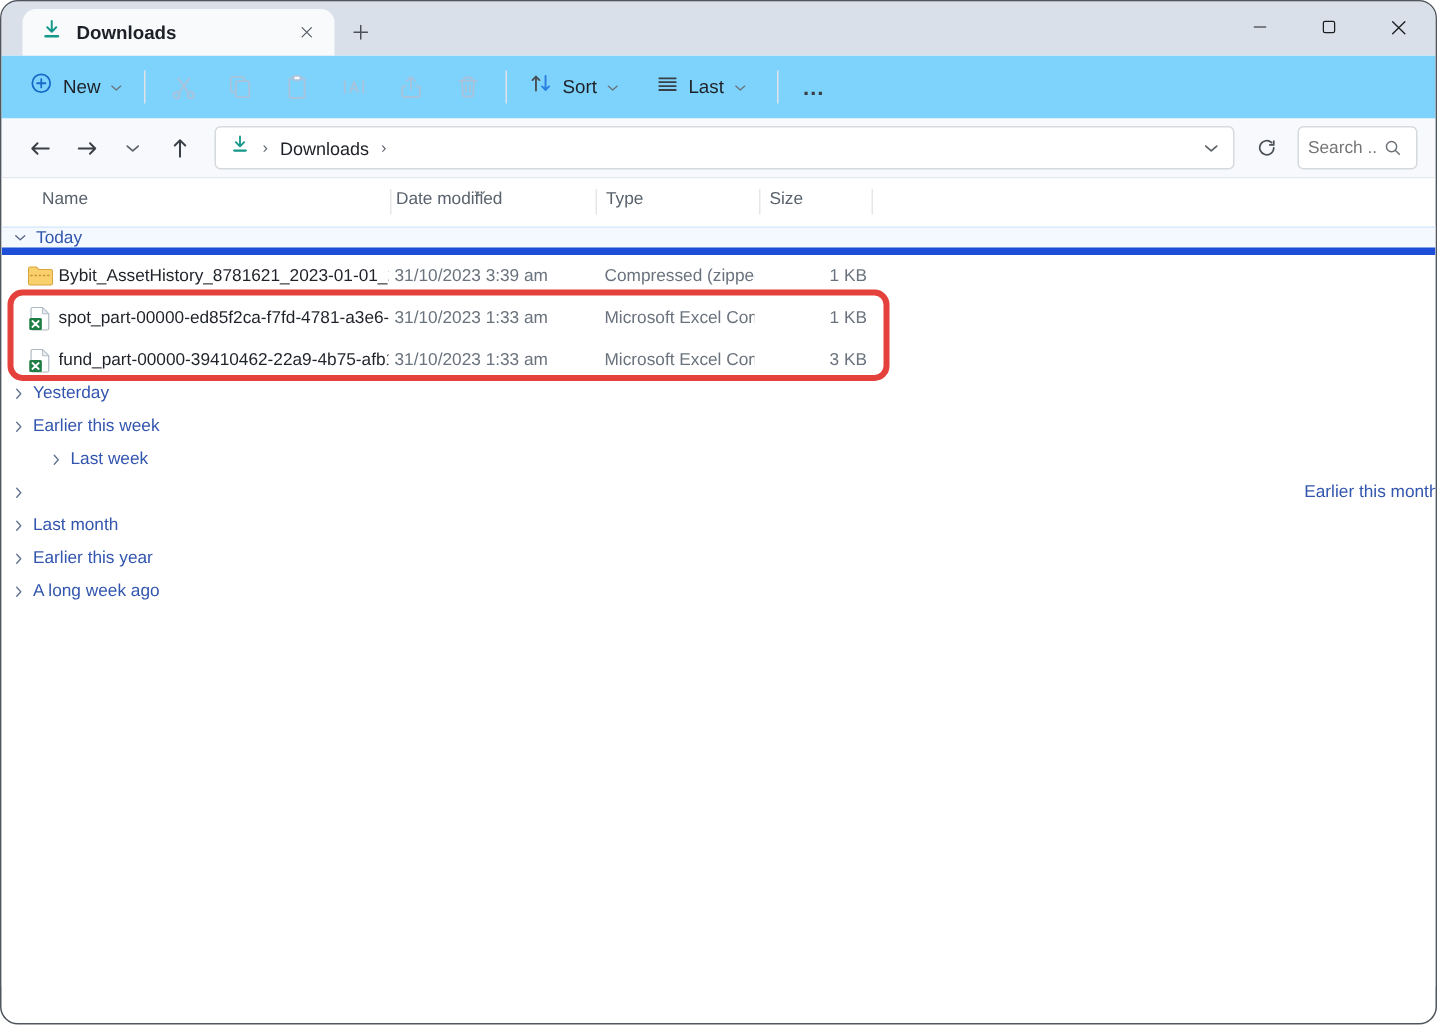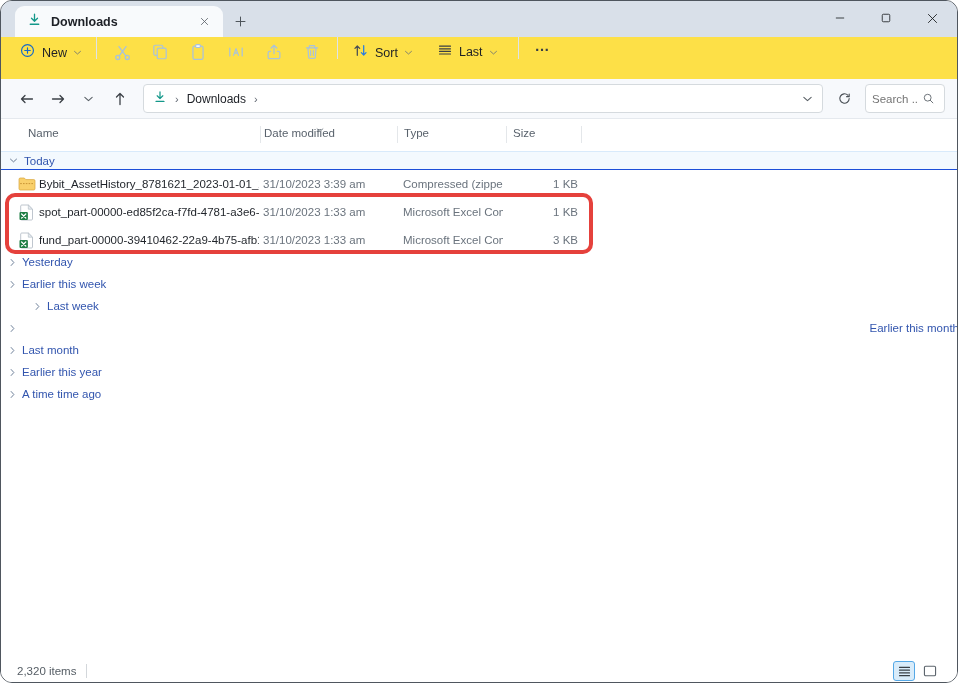--- a/index.html
+++ b/index.html
@@ -9,21 +9,21 @@
   
   .tabstrip { position:relative; height:36px; background:#d9e0e9; }
   .tab { position:absolute; left:14px; bottom:0; width:208px; height:31px; background:#f8fafc; border-radius:9px 9px 0 0; display:flex; align-items:center; padding:0 8px 0 12px; gap:9px; }
   .tab-title { flex:1; font-size:12.5px; font-weight:700; color:#1d2026; white-space:nowrap; overflow:hidden; }
   .tab-close { width:22px; height:22px; display:flex; align-items:center; justify-content:center; border-radius:4px; }
   .newtab { position:absolute; left:226px; bottom:4px; width:26px; height:24px; display:flex; align-items:center; justify-content:center; color:#4b5157; font-size:15px; }
   .win-controls { position:absolute; right:2px; top:0; height:34px; display:flex; }
   .win-btn { width:46px; height:34px; display:flex; align-items:center; justify-content:center; }
 
   
-  .cmdbar { height:42px; background:#fde047; display:flex; align-items:flex-start; padding:0 10px; }
+  .cmdbar { height:42px; background:#7dd3fc; display:flex; align-items:center; padding:0 10px; }
   .cmd-btn { display:flex; align-items:center; gap:6px; padding:5px 8px; border-radius:4px; }
   .cmd-label { font-size:12.5px; color:#1d2026; }
   .icon-btn { width:38px; height:30px; display:flex; align-items:center; justify-content:center; }
   .vsep { width:1px; height:22px; background:#dfe3e8; margin:0 6px; }
   .more { font-size:15px; font-weight:700; color:#3a3f45; letter-spacing:1px; padding:0 10px; }
 
   
   .addrrow { height:40px; background:#f7f9fc; display:flex; align-items:center; padding:0 12px; gap:4px; border-bottom:1px solid #e5e9ee; }
   .nav-btn { width:27px; height:27px; display:flex; align-items:center; justify-content:center; border-radius:4px; }
   .addr-field { flex:1; height:29px; margin-left:6px; background:#fff; border:1px solid #d5dade; border-radius:4px; display:flex; align-items:center; padding:0 9px; gap:7px; }
@@ -34,21 +34,21 @@
   .search-box { width:80px; height:29px; background:#fff; border:1px solid #d5dade; border-radius:4px; display:flex; align-items:center; padding:0 6px; gap:4px; }
   .search-box input { border:none; outline:none; width:46px; font-size:11.5px; color:#7b838b; background:transparent; font-family:inherit; }
 
   
   .main { position:relative; height:539px; background:#fff; overflow:hidden; }
   .hdr-label { position:absolute; top:8px; font-size:11.5px; color:#59626c; }
   .hdr-sep { position:absolute; top:7px; width:1px; height:17px; background:#e4e7ea; }
   .sort-ind { position:absolute; top:1px; left:314px; }
 
   .group-hdr { position:absolute; left:0; width:958px; display:flex; align-items:center; gap:6px; padding-left:8px; }
-  .group-hdr.expanded { background:#f3f9fe; border-top:1px solid #d8eafb; border-bottom:1px solid #1d4ed8; }
+  .group-hdr.expanded { background:#f3f9fe; border-top:1px solid #d8eafb; border-bottom:5px solid #1d4ed8; }
   .group-label { font-size:11.5px; color:#3255ae; }
 
   .file-row { position:absolute; left:0; width:958px; height:27px; }
   .file-icon { position:absolute; left:17px; top:5px; }
   .cell-name { position:absolute; left:38px; top:7px; font-size:11.5px; color:#1f2329; white-space:nowrap; max-width:220px; overflow:hidden; }
   .cell-date { position:absolute; left:262px; top:7px; font-size:11.5px; color:#6a737d; white-space:nowrap; }
   .cell-type { position:absolute; left:402px; top:7px; font-size:11.5px; color:#6a737d; white-space:nowrap; max-width:100px; overflow:hidden; }
   .cell-size { position:absolute; left:505px; top:7px; width:72px; text-align:right; font-size:11.5px; color:#6a737d; }
 
   .highlight-box { position:absolute; left:4px; top:74px; width:588px; height:61px; border:4px solid #e5413c; border-radius:10px; pointer-events:none; z-index:5; }
@@ -346,35 +346,18 @@
     <div class="group-hdr" style="top:242px; height:22px;">
       <svg width="7" height="9" viewBox="0 0 8 12" fill="none">
           <path d="M2.2 2l3.6 4-3.6 4" stroke="#5f738f" stroke-width="1.2" stroke-linecap="round" stroke-linejoin="round"></path>
         </svg>
       <span class="group-label">Earlier this year</span>
     </div>
     <div class="group-hdr" style="top:264px; height:22px;">
       <svg width="7" height="9" viewBox="0 0 8 12" fill="none">
           <path d="M2.2 2l3.6 4-3.6 4" stroke="#5f738f" stroke-width="1.2" stroke-linecap="round" stroke-linejoin="round"></path>
         </svg>
-      <span class="group-label">A time time ago</span>
+      <span class="group-label">A long week ago</span>
     </div>
   </div>
 
-  <div class="statusbar">
-    <span class="status-count">2,320 items</span>
-    <span class="status-sep"></span>
-    <span class="status-spacer"></span>
-    <div class="view-toggle">
-      <div class="vt-btn active">
-        <svg width="13" height="11" viewBox="0 0 14 12" fill="none">
-            <path d="M1.5 1.5h11M1.5 4.5h11M1.5 7.5h11M1.5 10.5h11" stroke="#3a4046" stroke-width="1.2" stroke-linecap="round"></path>
-          </svg>
-      </div>
-      <div class="vt-btn inactive">
-        <svg width="14" height="12" viewBox="0 0 16 14" fill="none">
-            <rect x="1.5" y="1.5" width="13" height="11" rx="1.5" stroke="#5d656d" stroke-width="1.3"></rect>
-          </svg>
-      </div>
-    </div>
-  </div>
 
 </div>
 
 </body></html>

